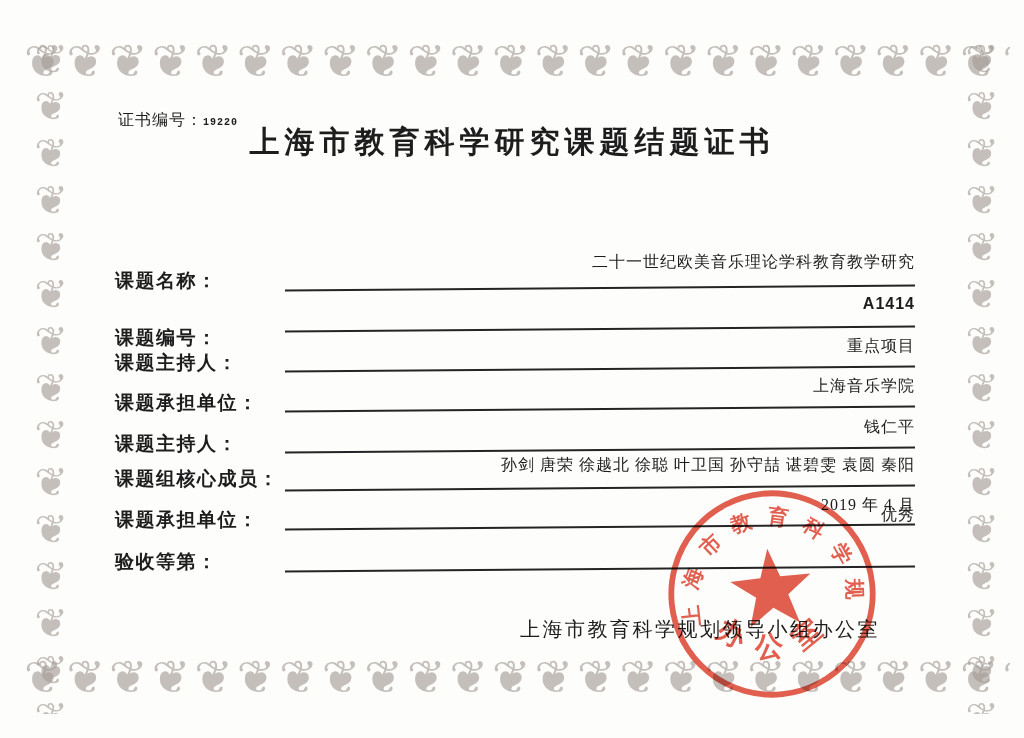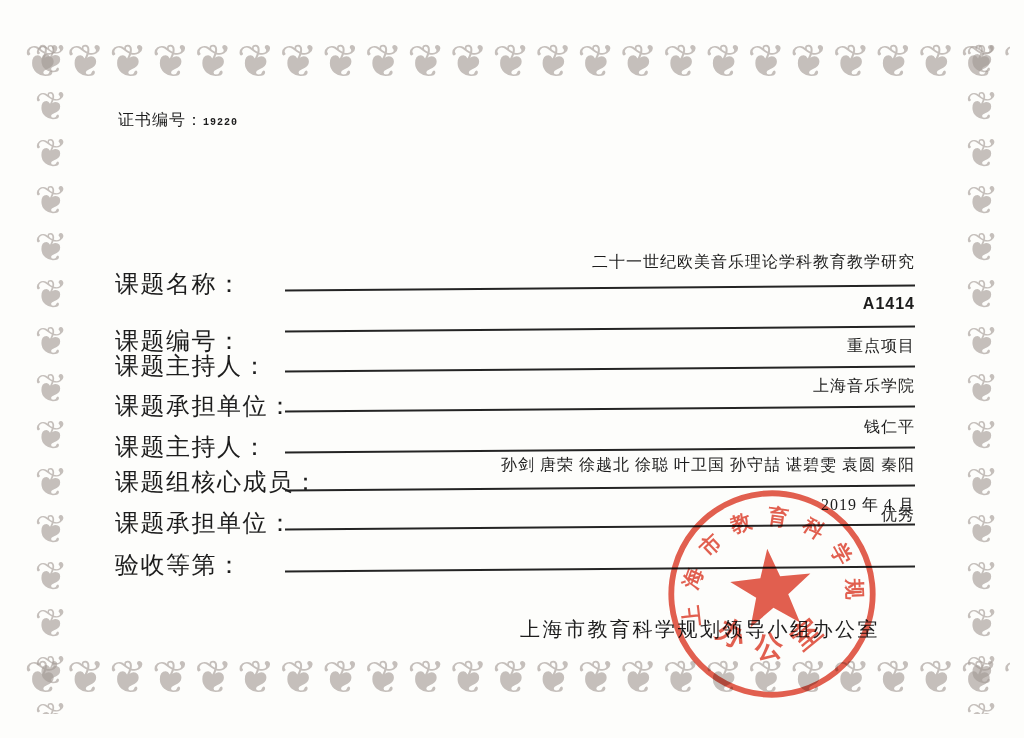--- a/index.html
+++ b/index.html
@@ -35,21 +35,21 @@
     font-size:23px;letter-spacing:1px;
   }
   .title-en2{
     position:absolute;left:92px;top:196px;width:840px;text-align:center;
     font-size:23px;letter-spacing:.5px;
   }
 
   
   .row{position:absolute;left:0;top:0;width:1024px;}
   .row .lbl{
-    position:absolute;left:115px;font-size:24px;letter-spacing:1.5px;white-space:nowrap;
+    position:absolute;left:115px;font-size:19px;letter-spacing:1.5px;white-space:nowrap;font-weight:bold;
   }
   .row .val{
     position:absolute;left:285px;width:630px;text-align:right;
     font-size:16px;letter-spacing:1px;white-space:nowrap;
   }
   .row .line{
     position:absolute;left:285px;width:630px;height:0;
     border-top:2px solid #242424;transform:rotate(-.45deg);
   }
   
@@ -82,20 +82,21 @@
 
   <div class="ornament h orn-top">❦❦❦❦❦❦❦❦❦❦❦❦❦❦❦❦❦❦❦❦❦❦❦❦❦❦❦❦❦❦❦❦❦❦❦❦❦❦❦❦</div>
   <div class="ornament h orn-bottom">❦❦❦❦❦❦❦❦❦❦❦❦❦❦❦❦❦❦❦❦❦❦❦❦❦❦❦❦❦❦❦❦❦❦❦❦❦❦❦❦</div>
   <div class="ornament v orn-left">❦❦❦❦❦❦❦❦❦❦❦❦❦❦❦❦❦❦❦❦❦❦❦❦❦❦❦❦❦❦</div>
   <div class="ornament v orn-right">❦❦❦❦❦❦❦❦❦❦❦❦❦❦❦❦❦❦❦❦❦❦❦❦❦❦❦❦❦❦</div>
 
   <div class="cert-no">
     <span>证书编号：</span><b>19220</b>
   </div>
 
+  <div class="title-zh">上海市教育科学研究课题结题证书</div>
 
   <div class="row r1">
     <span class="lbl">课题名称：</span>
     <span class="val">二十一世纪欧美音乐理论学科教育教学研究</span>
     <div class="line"></div>
   </div>
   <div class="row r2">
     <span class="lbl">课题编号：</span>
     <span class="val val-num">A1414</span>
     <div class="line"></div>

